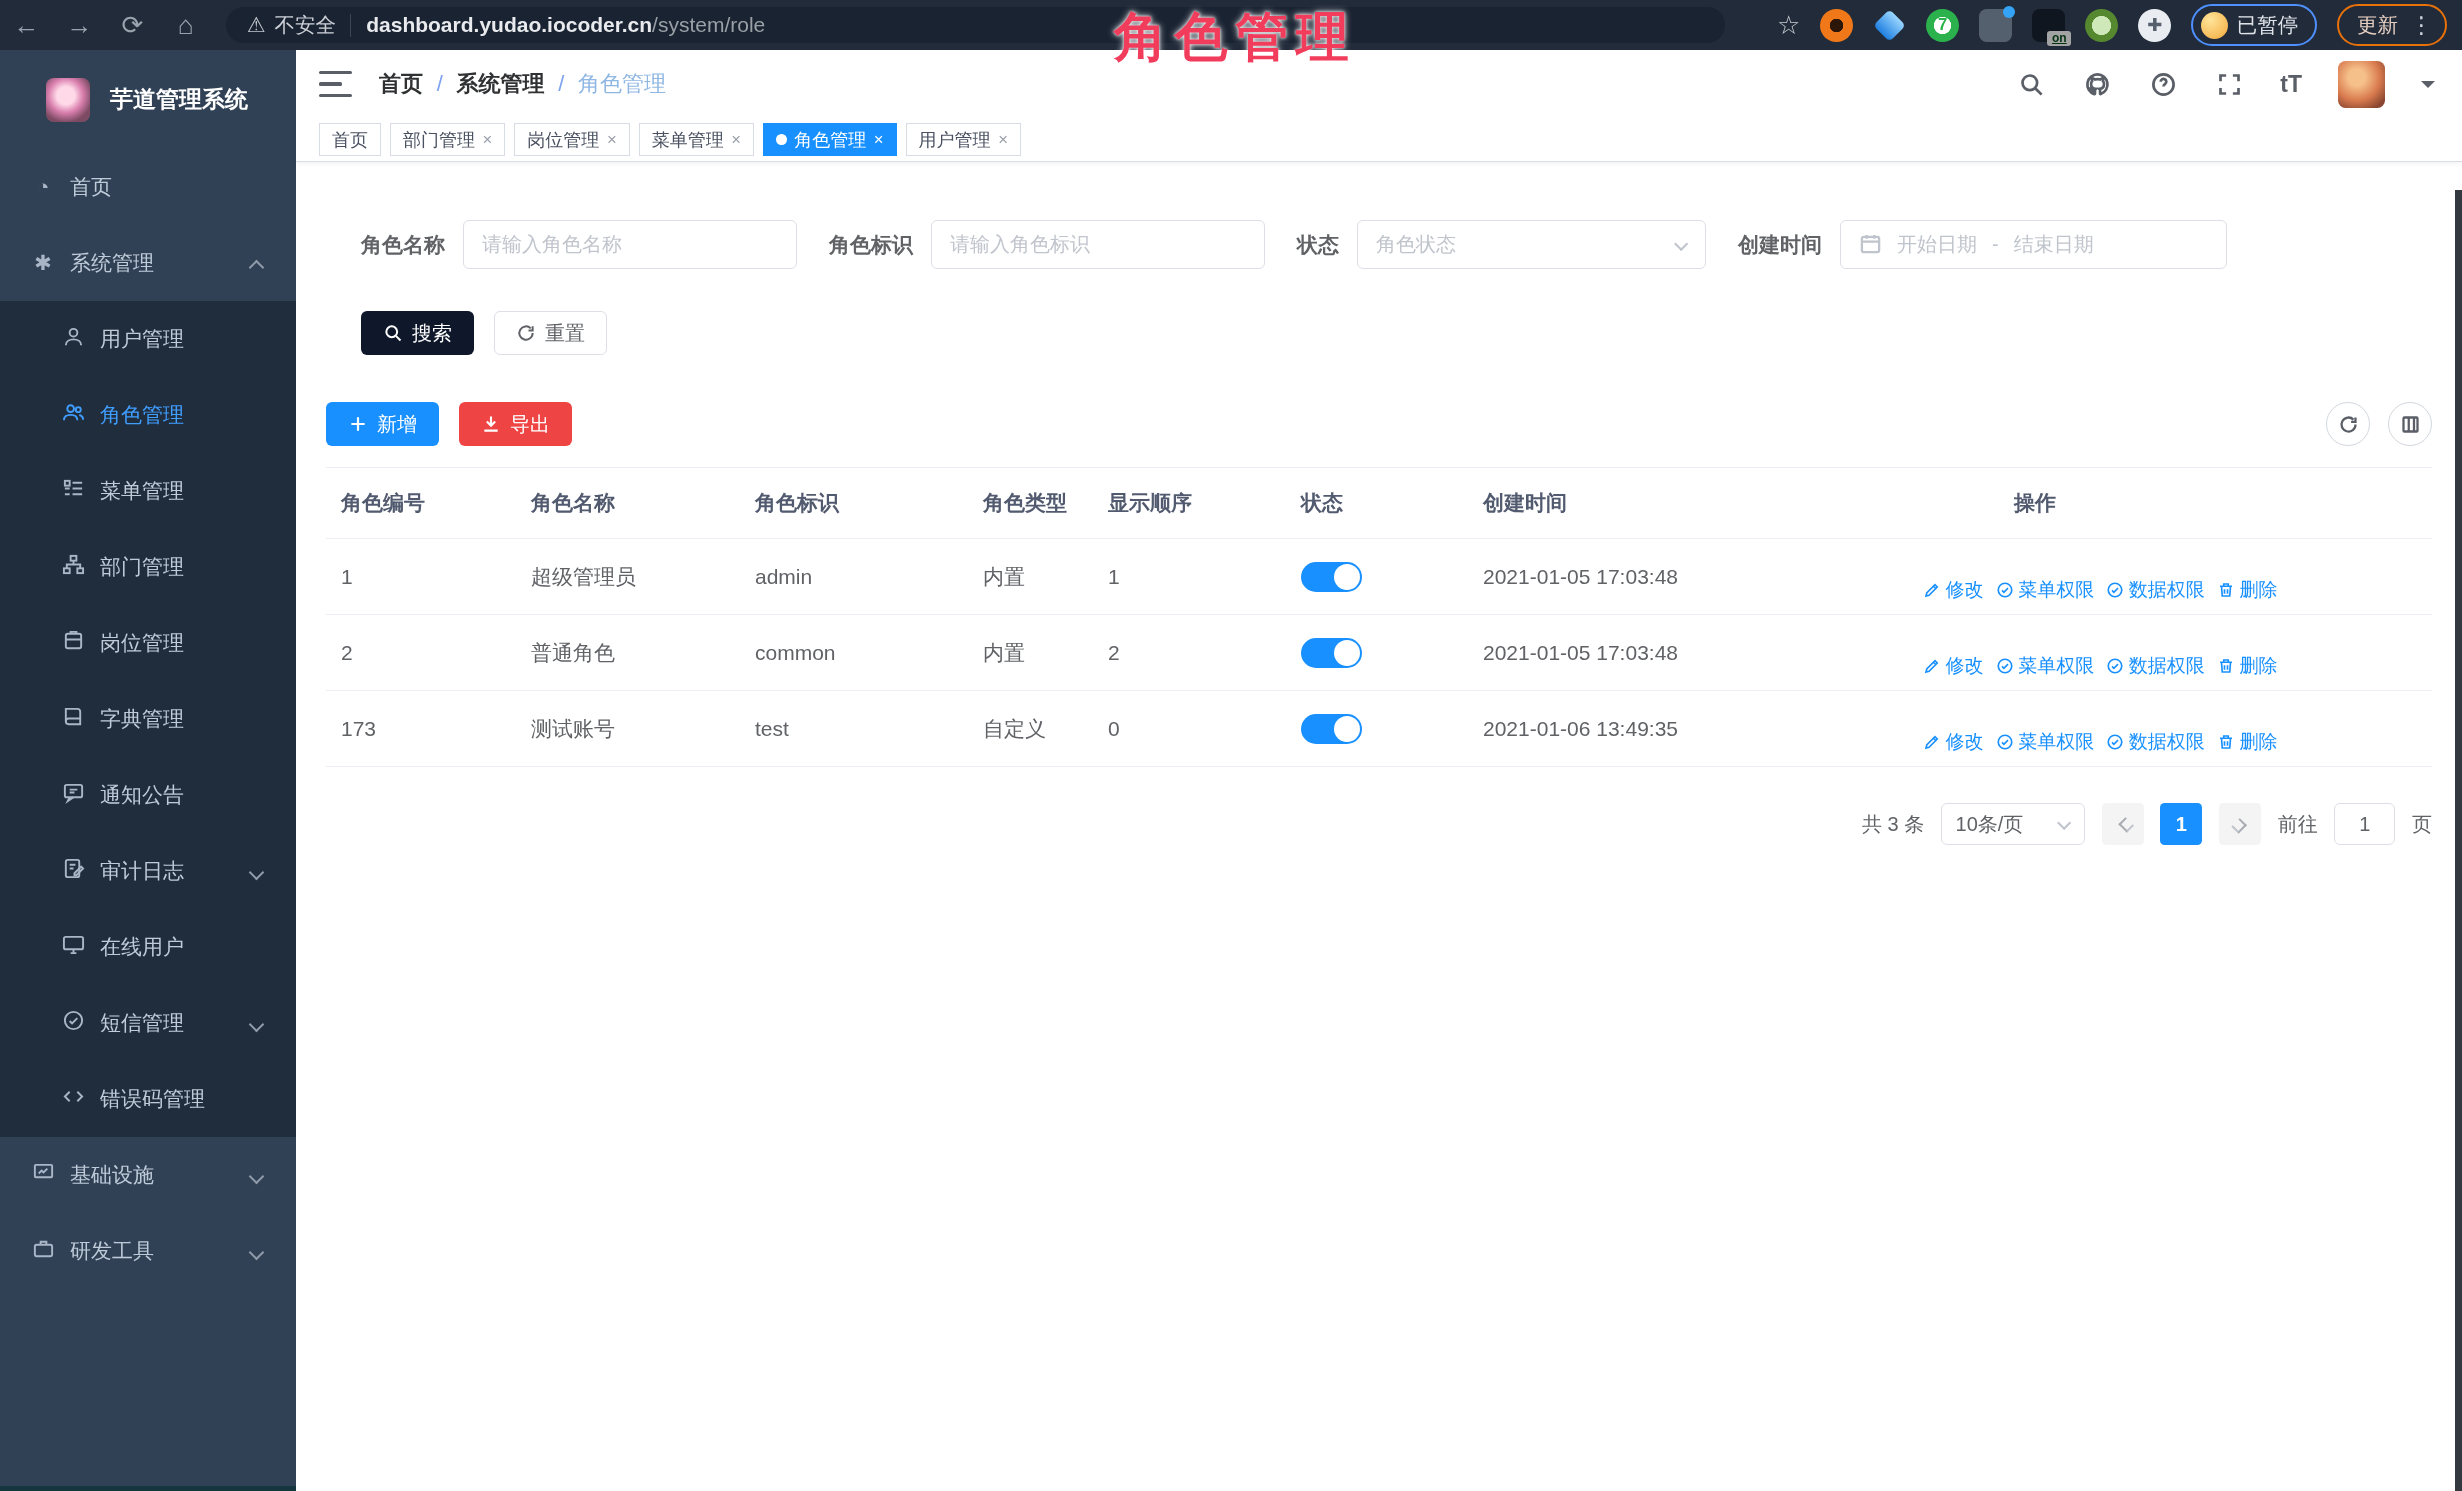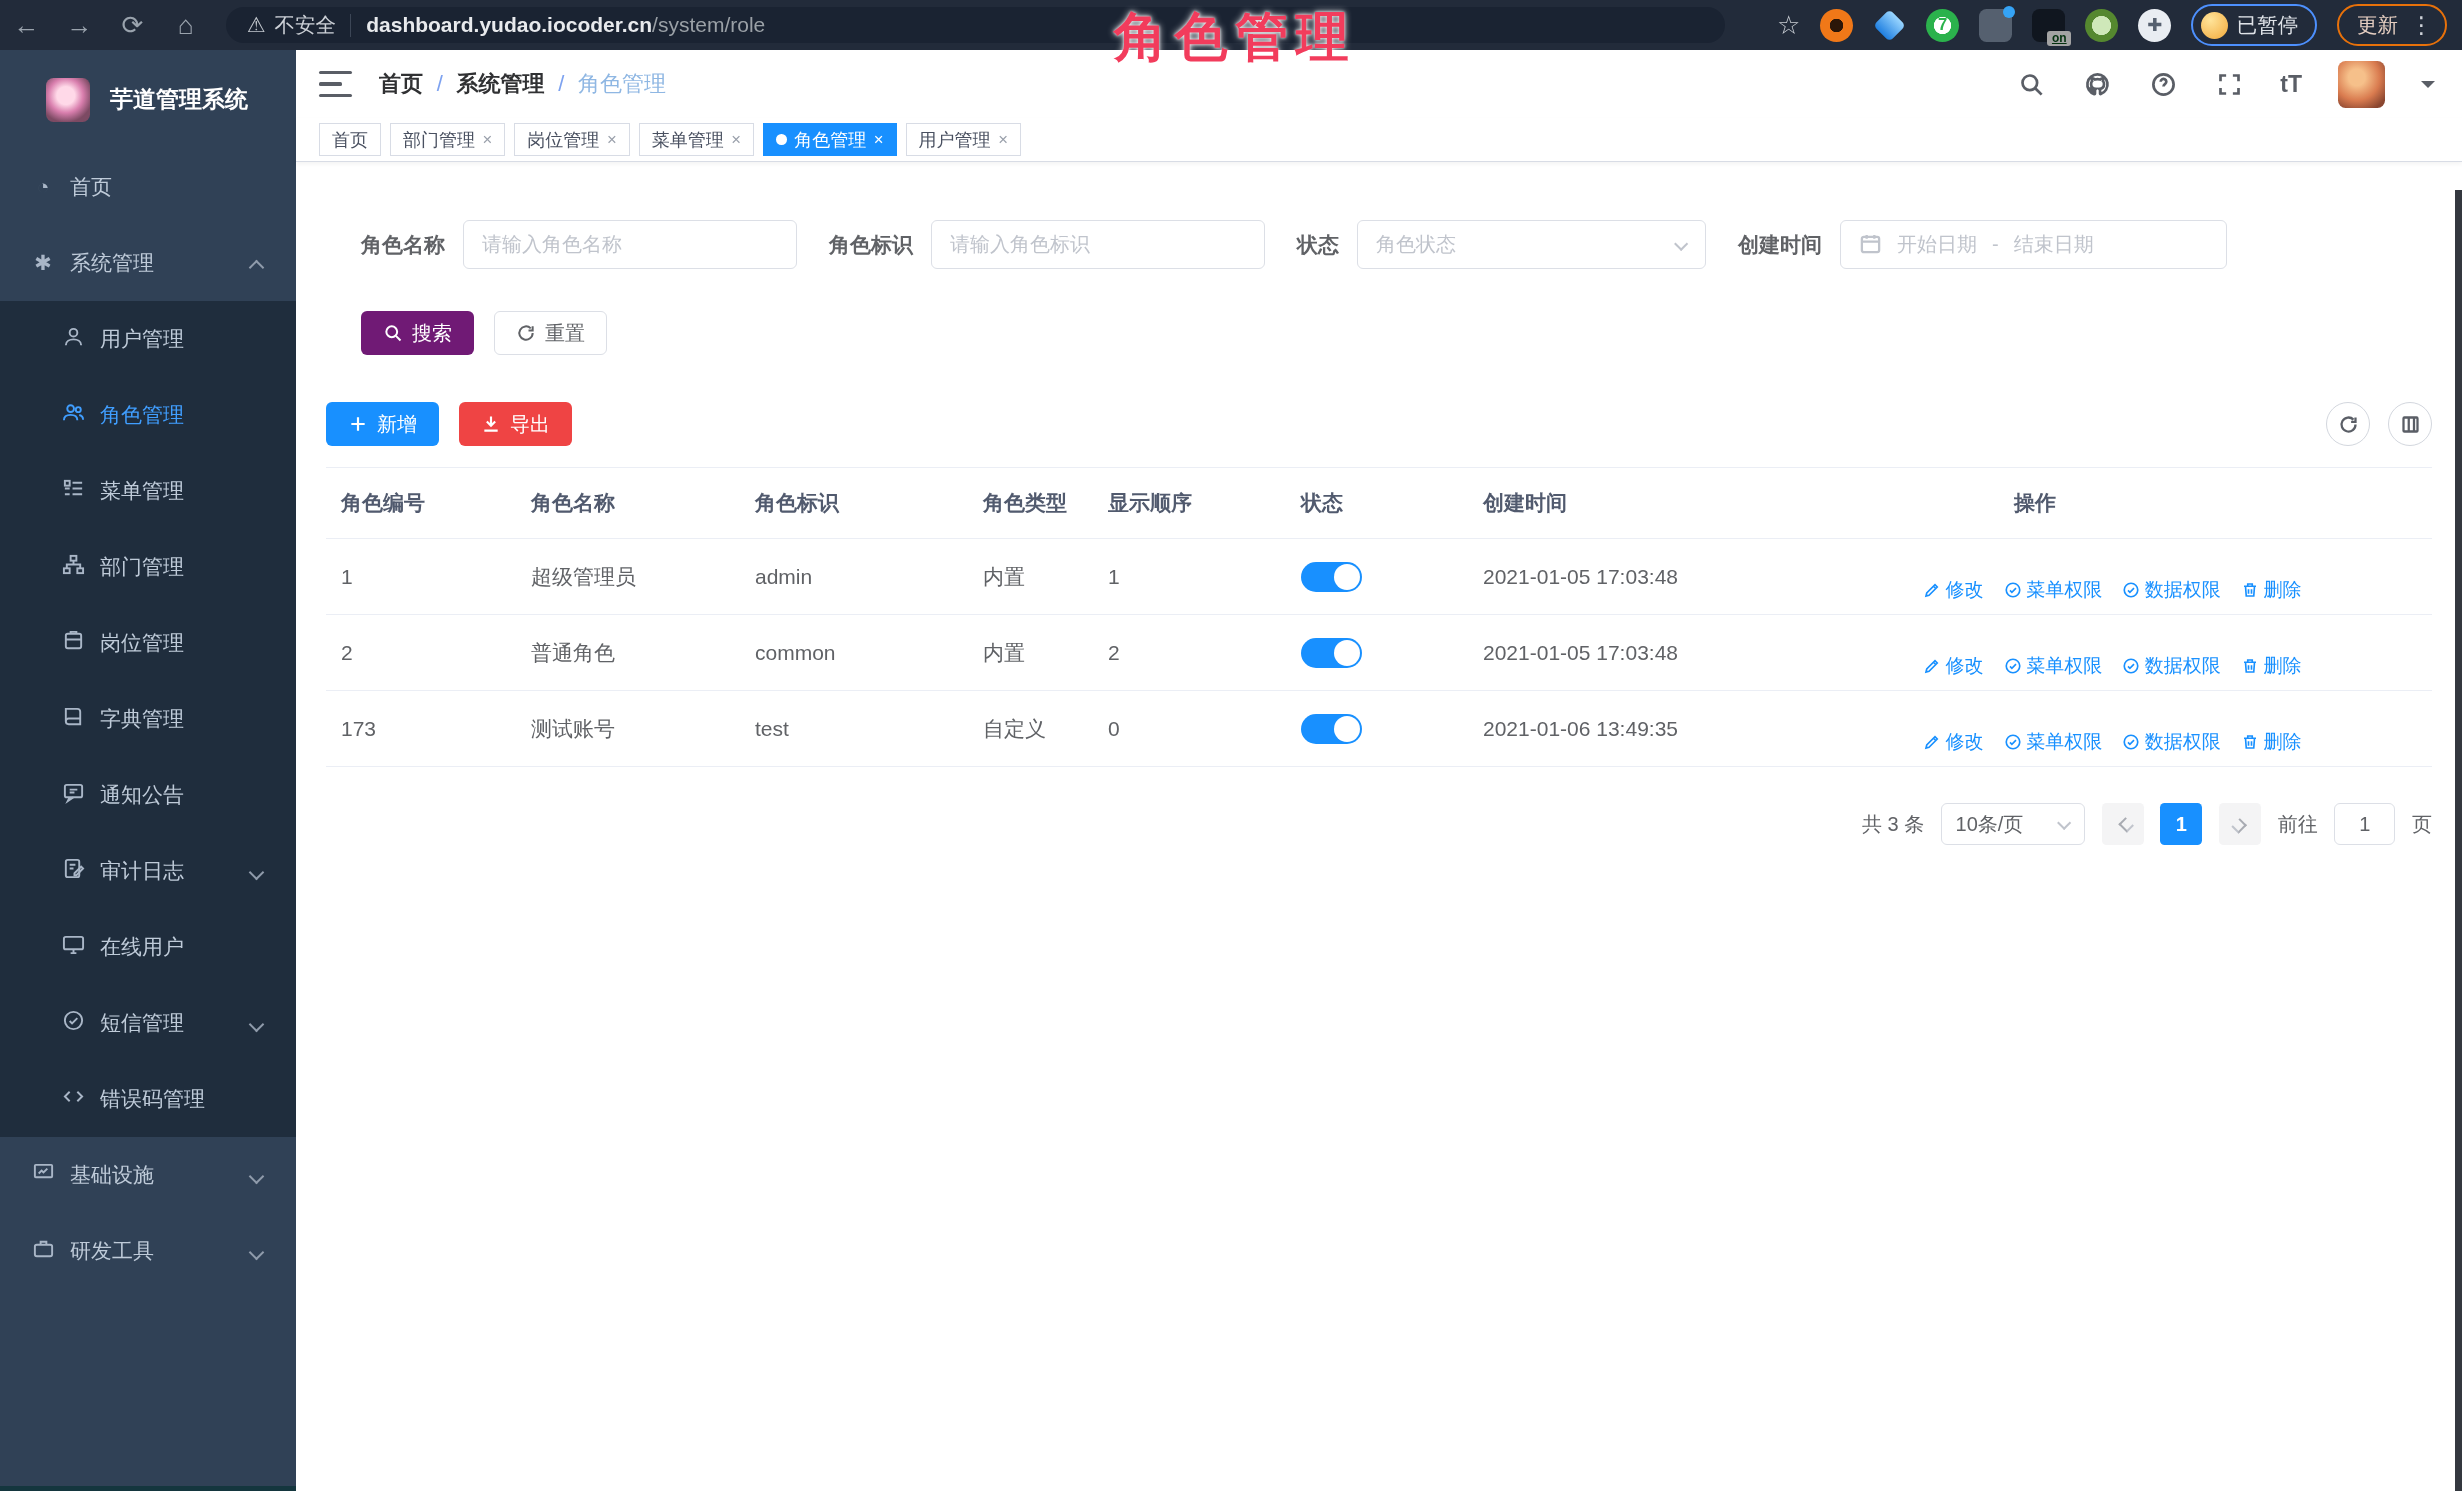--- a/index.html
+++ b/index.html
@@ -112,42 +112,42 @@
   .chev::before { content:""; position:absolute; left:0.8px; top:0px; width:8.3px; height:8.3px;
     border-right:2.3px solid #c0c4cc; border-bottom:2.3px solid #c0c4cc; transform:rotate(45deg); }
   .f-date { width:387px; gap:15px; margin-right:0; }
   .cal-ic svg { width:23px; height:23px; stroke:#c0c4cc; fill:none; stroke-width:2.4; }
   .d-sep { color:#c0c4cc; font-size:20px; }
 
   .btns1 { margin-top:42px; margin-left:35px; display:flex; gap:20px; }
   .btn { display:inline-flex; align-items:center; justify-content:center; gap:9px; height:44px;
     padding:0 21px; border-radius:6px; font-size:20px; cursor:pointer; border:1.5px solid transparent; white-space:nowrap; }
   .btn svg { width:20px; height:20px; }
-  .btn-search { background:#701a75; color:#fff; }
+  .btn-search { background:#0f172a; color:#fff; }
   .btn-reset { background:#fff; color:#606266; border-color:#dcdfe6; }
   .btn-add { background:#1890ff; color:#fff; }
   .btn-export { background:#ef4444; color:#fff; }
   .btns2 { margin-top:47px; display:flex; gap:20px; align-items:center; }
   .circle-btns { margin-left:auto; display:flex; gap:18px; padding-right:0; }
   .circle-btn { width:44px; height:44px; border-radius:50%; border:1.5px solid #d3d7de; display:flex;
     align-items:center; justify-content:center; color:#5a5e66; cursor:pointer; background:#fff; }
   .circle-btn svg { width:21px; height:21px; stroke:#5a5e66; fill:none; stroke-width:2.6; }
 
   
   table.role-table { margin-top:21px; width:2106px; border-collapse:collapse; table-layout:fixed; }
   .role-table th { font-size:21px; font-weight:bold; color:#515a6e; text-align:left; padding:21px 0 21px 15px;
     border-bottom:1.5px solid #ebeef5; border-top:1.5px solid #ebeef5; background:#fff; }
   .role-table td { font-size:21px; color:#606266; padding:0 0 0 15px; height:76px;
     border-bottom:1.5px solid #ebeef5; }
   .role-table th.op-h { padding-left:106px; }
 
   .switch { width:61px; height:30px; border-radius:15px; background:#1890ff; position:relative; cursor:pointer; }
   .switch .knob { position:absolute; right:2.3px; top:2.3px; width:26px; height:26px; border-radius:50%; background:#fff; }
 
-  .ops { display:flex; gap:20px; align-items:center;margin-top:27px; }
+  .ops { display:flex; gap:12px; align-items:center;margin-top:27px; }
   .op-link { color:#1890ff; font-size:19px; display:inline-flex; align-items:center; gap:4.6px; cursor:pointer; white-space:nowrap; }
   .op-link svg { width:18px; height:18px; stroke:#1890ff; fill:none; stroke-width:2.2; }
 
   
   .pager { margin-top:36px; display:flex; align-items:center; justify-content:flex-end; gap:16.7px;
     font-size:20px; color:#606266; }
   .psize { width:144px; height:42px; border:1.5px solid #dcdfe6; border-radius:6px; display:flex;
     align-items:center; justify-content:space-between; padding:0 13.7px; color:#606266; cursor:pointer; }
   .pbtn { width:42px; height:42px; border-radius:4.6px; background:#f4f4f5; display:flex; align-items:center;
     justify-content:center; cursor:pointer; }

